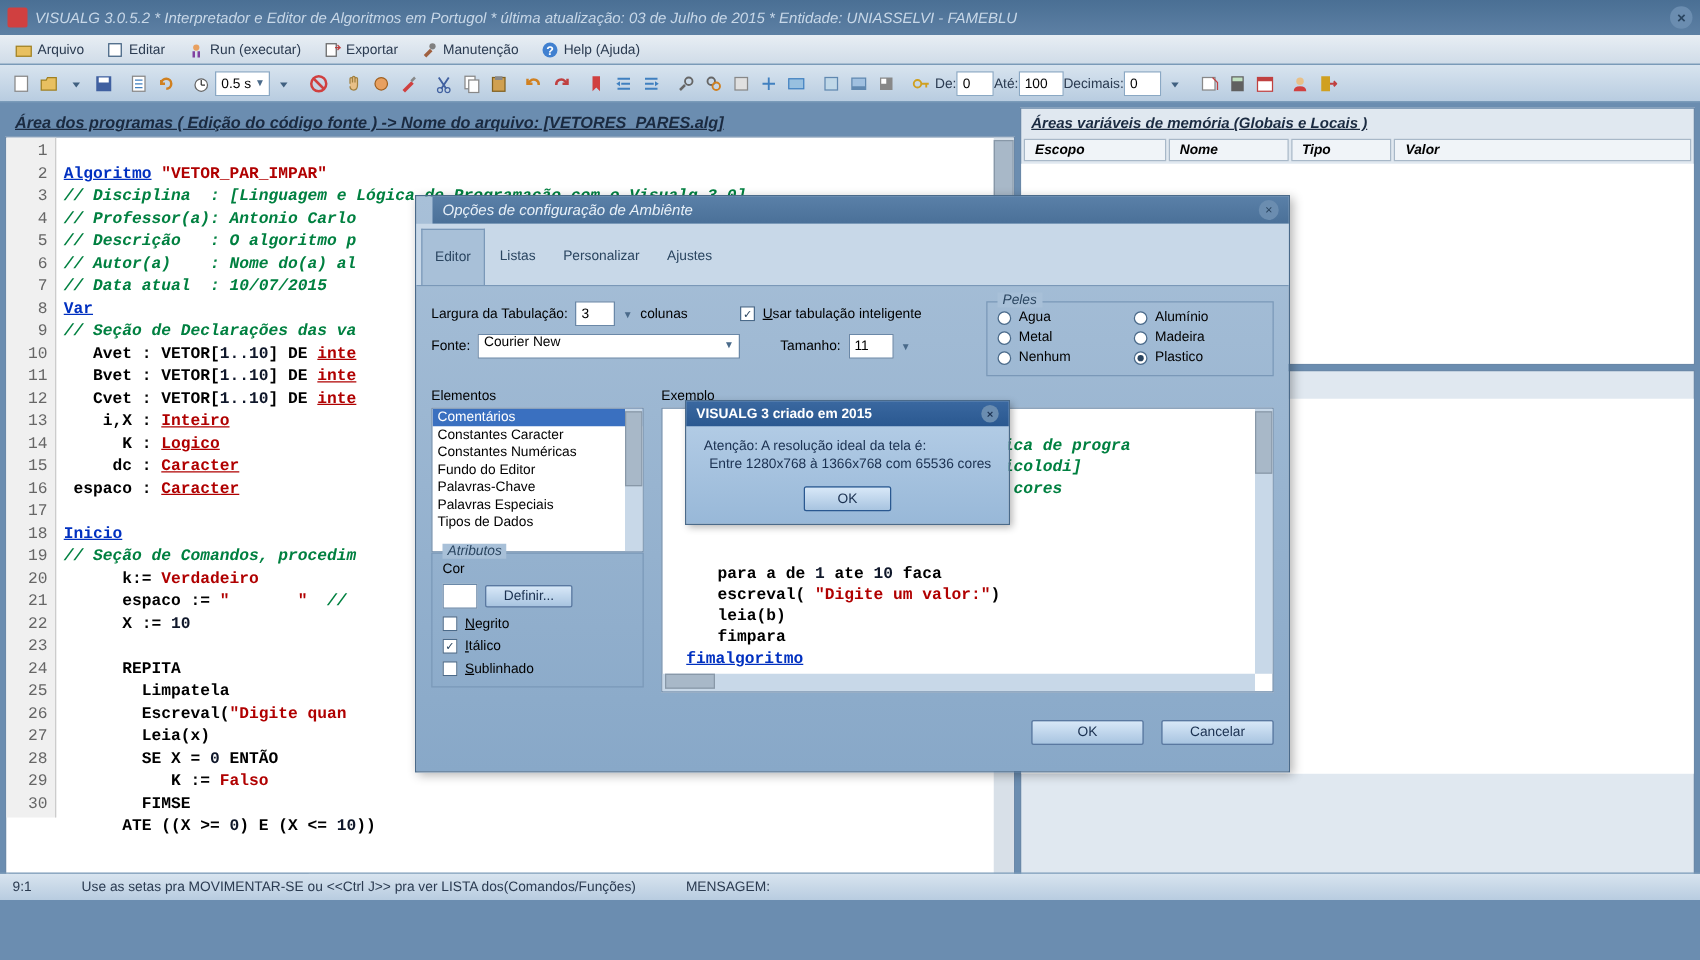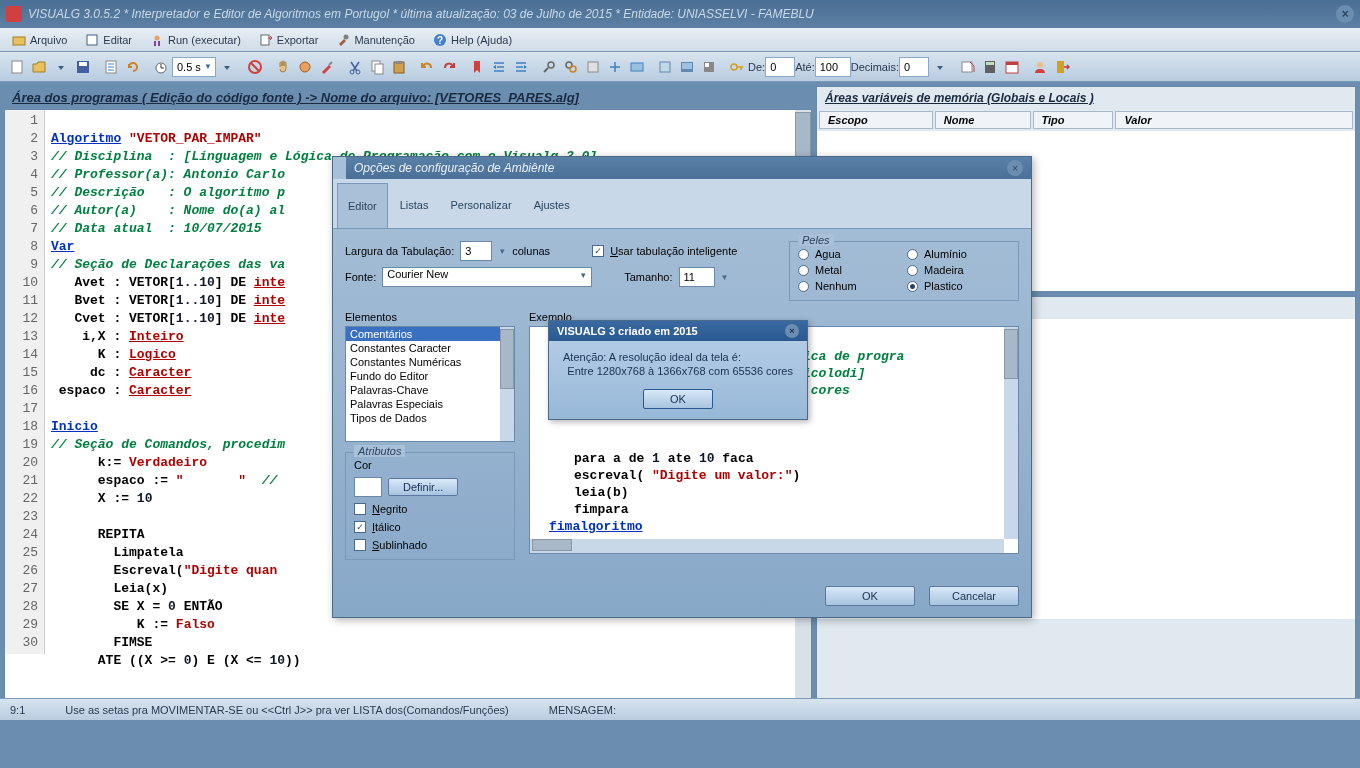--- a/index.html
+++ b/index.html
@@ -552,21 +552,21 @@
           <div class="li">Constantes Numéricas</div>
           <div class="li">Fundo do Editor</div>
           <div class="li">Palavras-Chave</div>
           <div class="li">Palavras Especiais</div>
           <div class="li">Tipos de Dados</div>
 
           <div style="position:absolute;right:0;top:0;width:14px;height:100%;background:#c8d8e8">
               <div class="scrollthumb" style="height:60px;margin-top:2px"></div>
             </div>
         </div>
-        <div class="fieldset" style="margin-top:10px">
+        <div class="fieldset" style="">
           <div class="legend">Atributos</div>
           <div class="frow">
               <span>Cor</span>
             </div>
           <div class="frow">
               <div style="width:28px;height:20px;border:1px solid #6a88a8;background:#fff"></div>
               <button class="btn" style="padding:2px 14px">Definir...</button>
             </div>
           <div class="frow">
               <span class="chk"></span>

